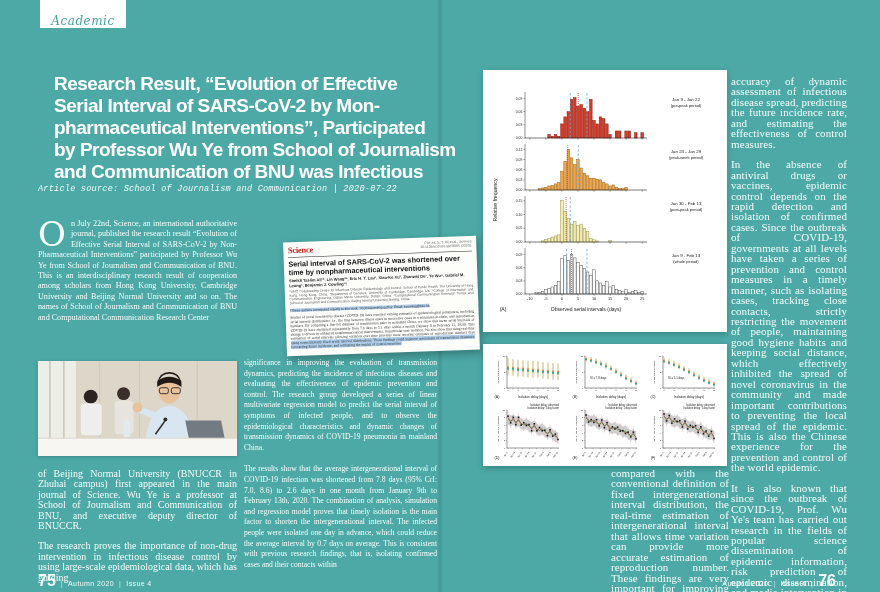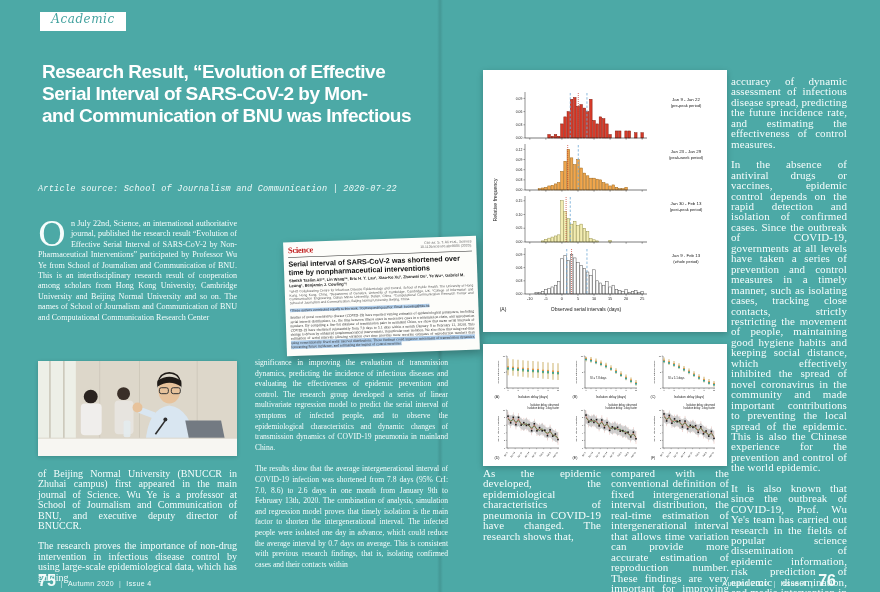--- a/index.html
+++ b/index.html
@@ -5,40 +5,40 @@
   html,body{margin:0;padding:0;}
   body{
     width:880px;height:592px;position:relative;overflow:hidden;
     background:#4CA9A6;
     font-family:"Liberation Serif", serif;
     color:#ffffff;
   }
   .spread{position:absolute;inset:0;}
   .gutter{position:absolute;left:437px;top:0;width:6px;height:592px;
     background:linear-gradient(90deg, rgba(0,0,0,0), rgba(0,0,0,0.10), rgba(0,0,0,0));}
-  .academic-tab{position:absolute;left:40px;top:12px;width:86px;height:19px;background:#ffffff;
-    display:flex;align-items:flex-start;justify-content:center;}
+  .academic-tab{position:absolute;left:40px;top:0;width:86px;height:28px;background:#ffffff;
+    display:flex;align-items:flex-end;justify-content:center;}
   .academic-tab span{font-family:"DejaVu Serif", serif;font-style:italic;font-size:12px;color:#45a3a0;letter-spacing:0.5px;}
 
   
-  .title{position:absolute;left:38px;top:57px;width:406px;margin:4px;
+  .title{position:absolute;left:38px;top:57px;width:406px;margin:16px;
     font-family:"Liberation Sans", sans-serif;font-weight:bold;color:#fff;
     font-size:19px;line-height:22px;letter-spacing:-0.5px;}
   .title div{white-space:nowrap;}
   .source{position:absolute;left:38px;top:184px;font-family:Liberation Mono, monospace;
     font-style:italic;font-size:8.6px;color:#eefaf9;letter-spacing:0.2px;}
 
   .body{font-size:8px;line-height:10.4px;text-align:justify;color:#f6fdfc;margin:0;}
   .col1{position:absolute;left:38px;top:219px;width:199px;}
   .col1 .body{font-size:8.1px;}
   .dropcap{float:left;font-size:34px;line-height:28px;padding:1px 5px 0 0;font-family:"DejaVu Serif", serif;}
   .photo{position:absolute;left:38px;top:361px;width:199px;height:95px;overflow:hidden;box-shadow:0 1px 4px rgba(0,0,0,0.18);}
   .col1b{position:absolute;left:38px;top:469px;width:199px;}
   .col1b .body{margin-bottom:10px;font-size:10px;}
-  .col2{position:absolute;left:255px;top:358px;width:193px;}
+  .col2{position:absolute;left:244px;top:358px;width:193px;}
   .col2 .body{font-size:7.6px;line-height:10.6px;margin-bottom:11px;}
 
   
   .paper{position:absolute;left:245px;top:223px;width:193px;height:114px;background:#fdfdfa;
     transform:rotate(-2deg);box-shadow:2px 4px 9px rgba(0,0,0,0.28);overflow:hidden;color:#222;}
   .paper-inner{width:386px;transform:scale(0.5);transform-origin:0 0;padding:7px 9px;box-sizing:border-box;
     font-family:"Liberation Sans", sans-serif;}
   .paper-head{display:flex;justify-content:space-between;align-items:flex-start;border-bottom:1.6px solid #222;padding-bottom:3px;}
   .paper-journal{font-family:"Liberation Serif", serif;font-weight:bold;font-size:17px;color:#c01f1f;letter-spacing:-0.5px;}
   .paper-cite{text-align:right;font-size:7px;line-height:8px;color:#666;}
@@ -78,20 +78,22 @@
   <div class="gutter"></div>
 
   <div class="academic-tab">
     <span>Academic</span>
   </div>
 
   <div>
     <h1 class="title">
       <div>Research Result, “Evolution of Effective</div>
       <div>Serial Interval of SARS-CoV-2 by Mon-</div>
+      <div>pharmaceutical  Interventions”, Participated</div>
+      <div>by Professor Wu Ye from School of Journalism</div>
       <div>and Communication of BNU was Infectious</div>
     </h1>
     <div class="source">Article source: School of Journalism and Communication | 2020-07-22</div>
 
     <div class="col1">
       <p class="body">
         <span class="dropcap">O</span><span>n July 22nd, Science, an international authoritative journal, published the research result “Evolution of Effective Serial Interval of SARS-CoV-2 by Non-Pharmaceutical Interventions” participated by Professor Wu Ye from School of Journalism and Communication of BNU. This is an interdisciplinary research result of cooperation among scholars from Hong Kong University, Cambridge University and Beijing Normal University and so on. The names of School of Journalism and Communication of BNU and Computational Communication Research Center</span>
       </p>
     </div>
 
@@ -802,21 +804,20 @@
           <line x1="219.85714285714286" y1="100" x2="219.85714285714286" y2="101.2" stroke="#333" stroke-width="0.3"></line>
           <text x="219.85714285714286" y="104.5" font-size="2.2" fill="#444" text-anchor="end" transform="rotate(-55 219.85714285714286 104.5)">Feb 8</text>
           <line x1="227" y1="100" x2="227" y2="101.2" stroke="#333" stroke-width="0.3"></line>
           <text x="227" y="104.5" font-size="2.2" fill="#444" text-anchor="end" transform="rotate(-55 227 104.5)">Feb 13</text>
           <text x="168" y="81" font-size="2.4" fill="#444" text-anchor="middle" transform="rotate(-90 168 81)">Serial interval predicted</text>
           <text x="166" y="111" font-size="3.6" fill="#222" text-anchor="middle">(F)</text>
         </svg>
     </figure>
 
     <div class="ncol colA">
-      <p class="body">As the epidemic developed, the epidemiological characteristics of pneumonia in COVID-19 have changed. The research shows that,</p>
     </div>
     <div class="ncol colB">
       <p class="body">compared with the conventional definition of fixed intergenerational interval distribution, the real-time estimation of intergenerational interval that allows time variation can provide more accurate estimation of reproduction number. These findings are very important for improving the</p>
     </div>
     <div class="ncol colR">
       <p class="body">accuracy of dynamic assessment of infectious disease spread, predicting the future incidence rate, and estimating the effectiveness of control measures.</p>
       <p class="body">In the absence of antiviral drugs or vaccines, epidemic control depends on the rapid detection and isolation of confirmed cases. Since the outbreak of COVID-19, governments at all levels have taken a series of prevention and control measures in a timely manner, such as isolating cases, tracking close contacts, strictly restricting the movement of people, maintaining good hygiene habits and keeping social distance, which effectively inhibited the spread of novel coronavirus in the community and made important contributions to preventing the local spread of the epidemic. This is also the Chinese experience for the prevention and control of the world epidemic.</p>
       <p class="body">It is also known that since the outbreak of COVID-19, Prof. Wu Ye's team has carried out research in the fields of popular science dissemination of epidemic information, risk prediction of epidemic dissemination, and media intervention in epidemic situation, and achieved initial results. Previously, The serial interval of COVID-19 from publicly reported confirmed cases has been published in the international authoritative infectious disease journal Emerging Infectious Diseases, and The media's intervention in epidemic outbreaks and the other paper have been published in the domestic core journal Global Media Journal, so as to put prevention and control scientifically and orderly into action and provide theoretical support for fighting the epidemic.</p>
     </div>
 

